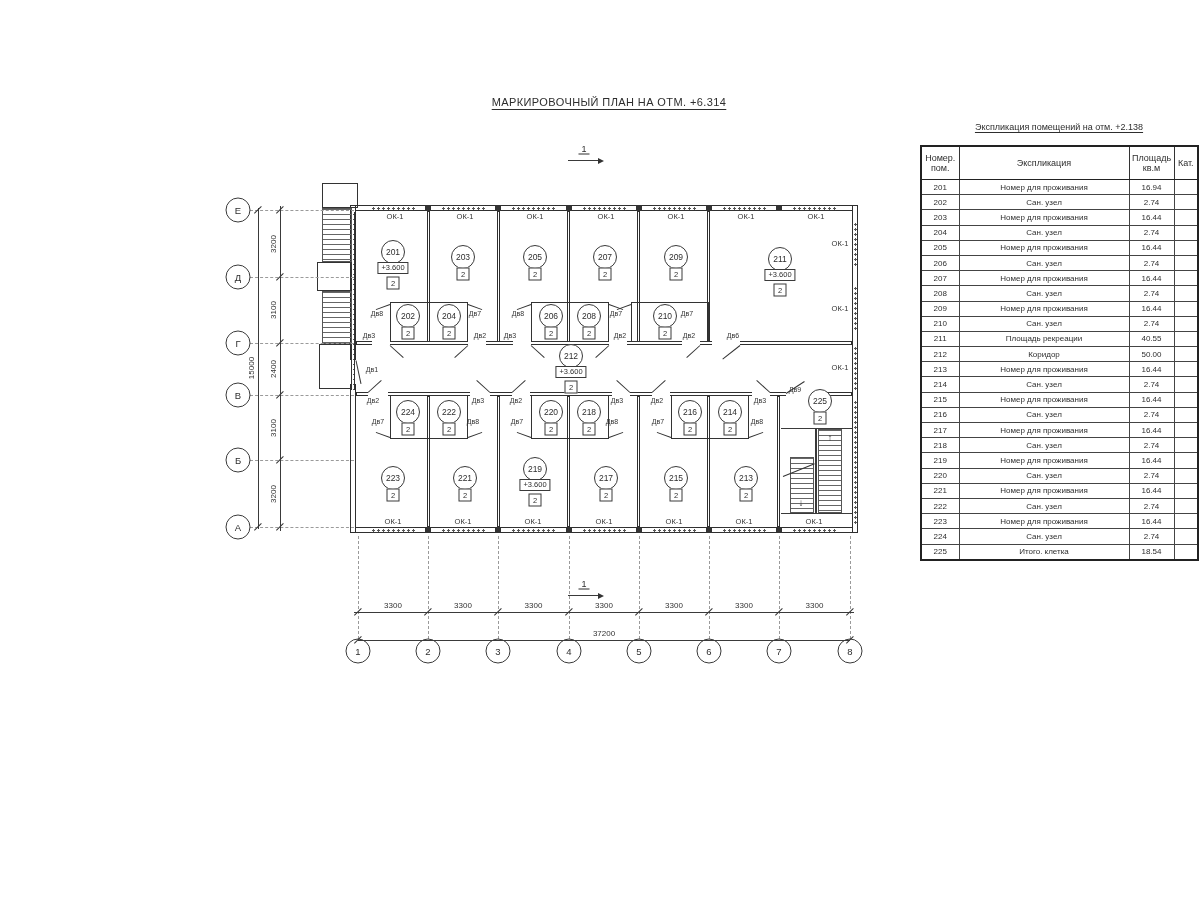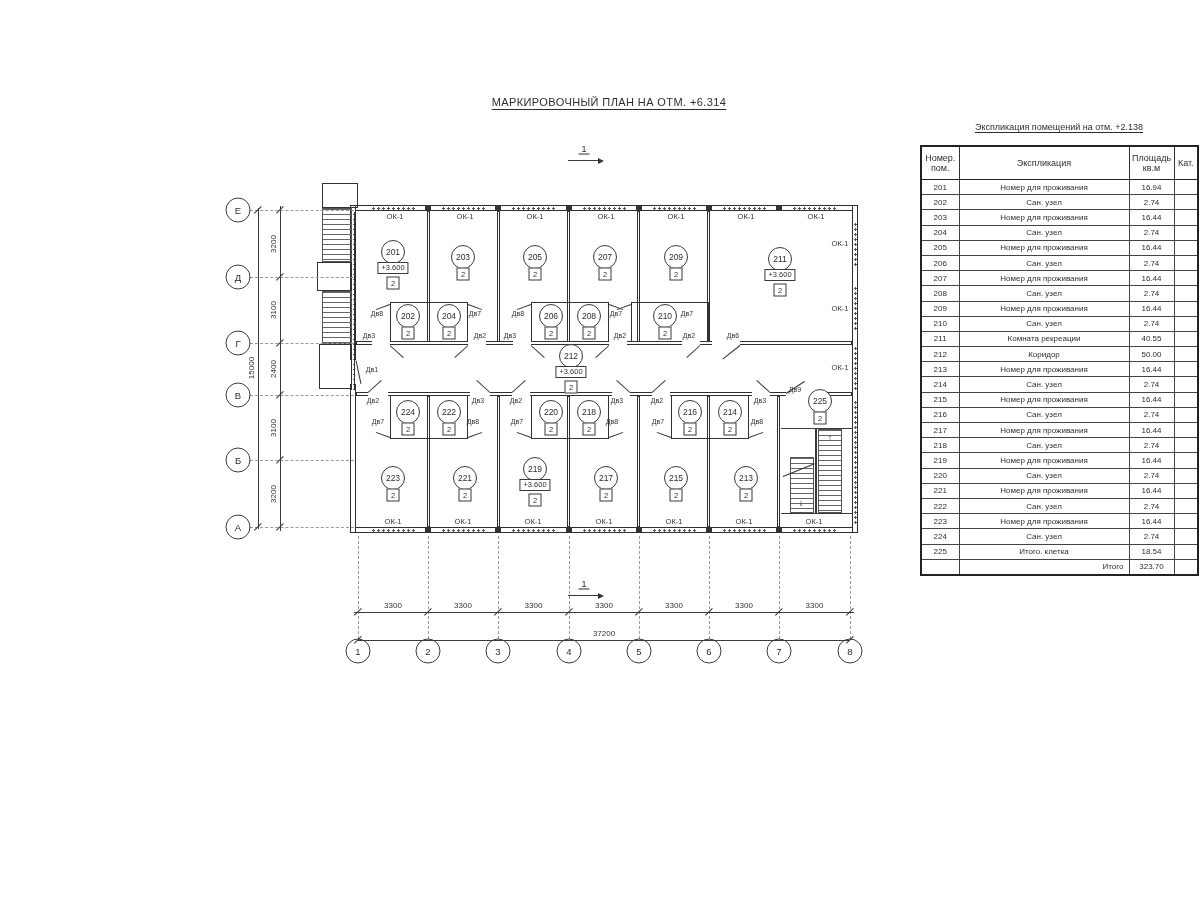--- a/index.html
+++ b/index.html
@@ -407,21 +407,21 @@
           <td></td>
         </tr>
         <tr>
           <td>210</td>
           <td>Сан. узел</td>
           <td>2.74</td>
           <td></td>
         </tr>
         <tr>
           <td>211</td>
-          <td>Комната рекреации</td>
+          <td>Площадь рекреации</td>
           <td>40.55</td>
           <td></td>
         </tr>
         <tr>
           <td>212</td>
           <td>Коридор</td>
           <td>50.00</td>
           <td></td>
         </tr>
         <tr>
@@ -493,23 +493,17 @@
         <tr>
           <td>224</td>
           <td>Сан. узел</td>
           <td>2.74</td>
           <td></td>
         </tr>
         <tr>
           <td>225</td>
           <td>Итого. клетка</td>
           <td>18.54</td>
-          <td></td>
-        </tr>
-        <tr class="total-row">
-          <td></td>
-          <td class="name-right">Итого</td>
-          <td>323.70</td>
           <td></td>
         </tr>
       </tbody>
   </table>
 </div>
 
 </body></html>

